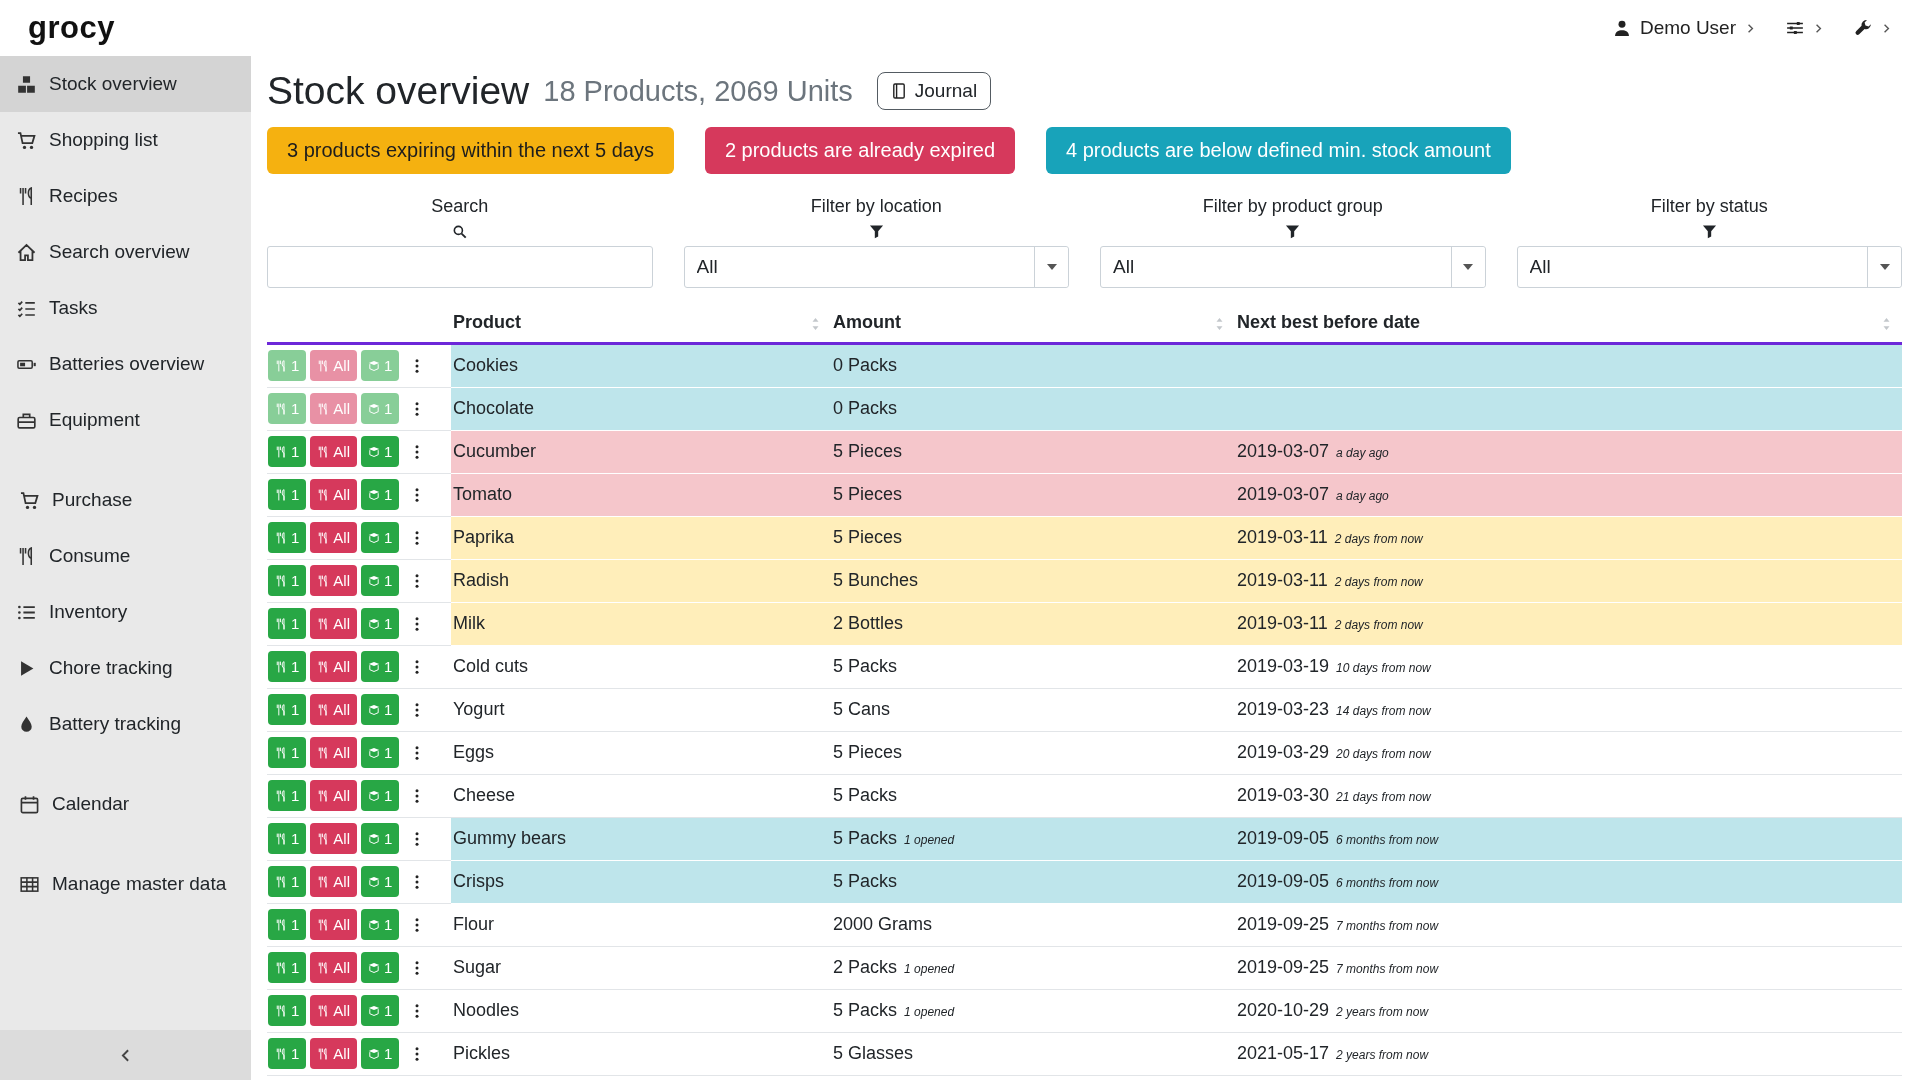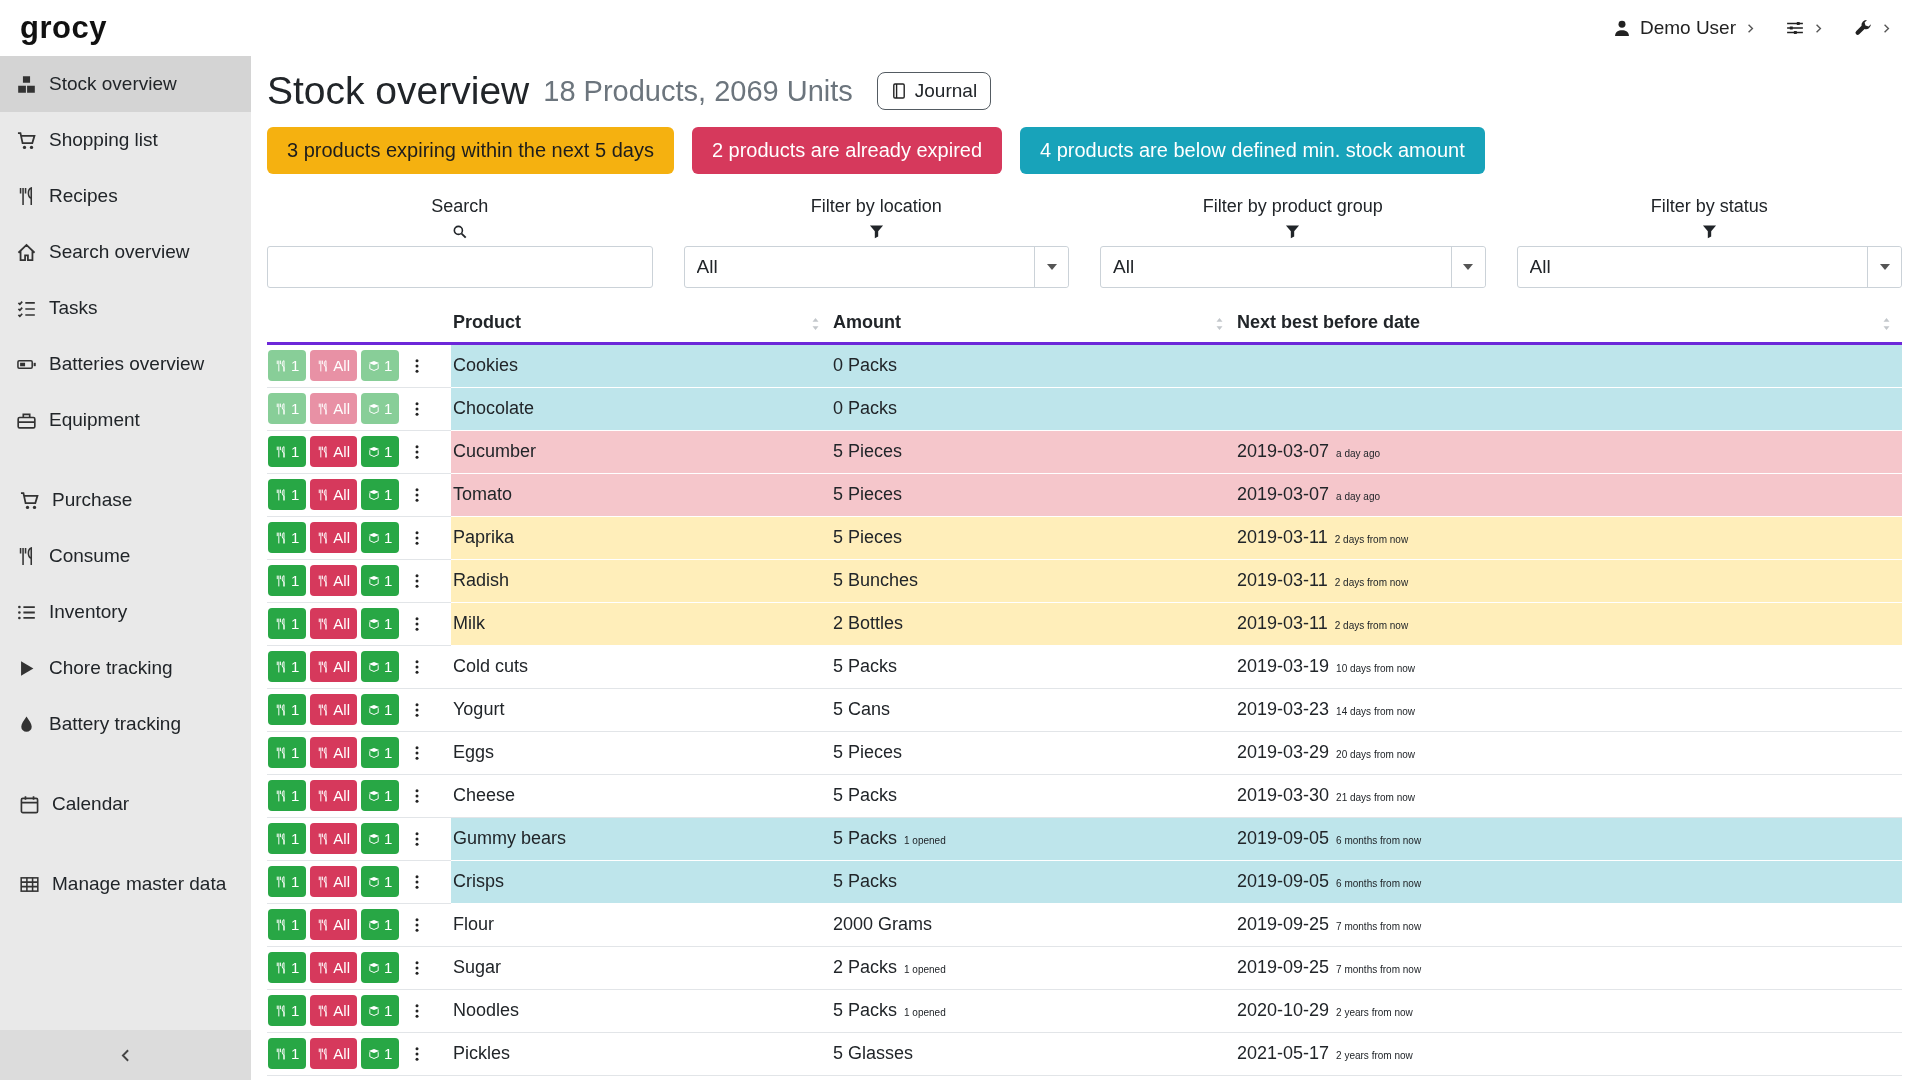--- a/index.html
+++ b/index.html
@@ -1,21 +1,21 @@
 <!DOCTYPE html>
 <html style="--success: #28a745; --danger: #d6395c; --row-info: #bee5eb; --row-danger: #f5c6cb; --row-warning: #ffeeba; --sidebar-bg: #e9e9e9; --sidebar-active: #d4d4d4;"><head>
 <meta charset="utf-8">
 <style>
   * { margin:0; padding:0; box-sizing:border-box; }
   html,body { width:1920px; height:1080px; overflow:hidden; }
   body { font-family:"Liberation Sans","DejaVu Sans",sans-serif; color:#212529; background:#fff; }
   .ic { width:18px; height:18px; color:#222; display:block; }
 
   
-  .topbar { height:56px; display:flex; justify-content:space-between; align-items:center; padding:0 28px 0 20px; background:#fff;gap:35px; }
+  .topbar { height:56px; display:flex; justify-content:space-between; align-items:center; padding:0 28px 0 28px; background:#fff;gap:35px; }
   .logo { font-size:31px; font-weight:700; color:#111; letter-spacing:.5px; cursor:pointer; }
   .topbar-right { display:flex; align-items:center; gap:30px; }
   .top-item { display:flex; align-items:center; gap:9px; font-size:19px; color:#222; cursor:pointer; }
   .chev { width:11px; height:11px; color:#555; }
 
   
   .shell { display:flex; height:1024px; }
   .sidebar { width:251px; background:var(--sidebar-bg,#e9e9e9); position:relative; flex-shrink:0; }
   .side-item { height:56px; display:flex; align-items:center; gap:13px; padding:0 17px; font-size:19px; color:#212529; cursor:pointer; }
   .side-item.active { background:var(--sidebar-active,#d4d4d4); }
@@ -28,21 +28,21 @@
   .side-collapse .ic { width:15px; height:15px; color:#444; }
 
   
   .main { flex:1; padding:10px 18px 0 16px; overflow:hidden; }
   .page-head { display:flex; align-items:center; margin:2px 0 12px; }
   .title { font-size:39px; font-weight:400; color:#212529; line-height:1.2; }
   .subtitle { font-size:29px; color:#6c757d; margin-left:14px; }
   .btn-journal { margin-left:24px; display:inline-flex; align-items:center; gap:8px; border:1px solid #545b62; background:#fff; color:#212529; font-size:19px; padding:7px 13px; border-radius:8px; cursor:pointer; font-family:inherit; }
   .btn-journal .ic { width:16px; height:16px; }
 
-  .alerts { display:flex; gap:18px; margin:0 0 22px;text-align:center; }
+  .alerts { display:flex; gap:31px; margin:0 0 22px;text-align:center; }
   .alert-pill { height:47px; display:inline-flex; align-items:center; padding:0 20px; border-radius:6px; font-size:20px; cursor:pointer; white-space:nowrap; }
 
   
   .filters { display:flex; gap:31px; margin-bottom:0; }
   .fcol { flex:1; min-width:0; }
   .flabel { display:flex; align-items:center; gap:7px; font-size:18px; margin-bottom:7px; color:#212529;flex-direction:column; }
   .fic { width:15px; height:15px; }
   .finput { width:100%; height:42px; border:1px solid #cbd2d8; border-radius:3px; font-size:19px; padding:0 12px; font-family:inherit; color:#212529; outline:none; background:#fff; }
   .select-wrap { position:relative; height:42px; }
   .fselect { appearance:none; -webkit-appearance:none; width:100%; height:100%; border:1px solid #cbd2d8; border-radius:3px; background:#fff; font-size:19px; padding:0 46px 0 12px; font-family:inherit; color:#212529; cursor:pointer; }
@@ -57,21 +57,21 @@
   tbody td { height:42px; font-size:18px; padding:0 10px 0 2px; border-bottom:1px solid #e2e5e8; vertical-align:middle; }
   .cell-actions { padding:0 0 0 1px; }
   .actions-inner { display:flex; align-items:center; gap:4px; height:42px; }
   .act { border:none; border-radius:4px; color:#fff; display:inline-flex; align-items:center; gap:4px; font-size:15px; padding:0 7px; height:31px; cursor:pointer; font-family:inherit; }
   .act.green { background:var(--success,#28a745); }
   .act.red { background:var(--danger,#d6395c); }
   .bic { width:12px; height:12px; color:#fff; }
   .dots { margin-left:6px; display:inline-flex; cursor:pointer; color:#333; }
   .dots .ic { width:16px; height:16px; }
   .row-disabled .act { opacity:.55; }
-  .note { font-size:10px; margin-left:7px; }
+  .note { font-style:italic; font-size:12px; margin-left:7px; }
   .note:empty { display:none; }
   .row-info td:not(.cell-actions) { background:var(--row-info,#bee5eb); border-bottom-color:#fff; }
   .row-danger td:not(.cell-actions) { background:var(--row-danger,#f5c6cb); border-bottom-color:#fff; }
   .row-warning td:not(.cell-actions) { background:var(--row-warning,#ffeeba); border-bottom-color:#fff; }
 </style>
 </head>
 <body>
 
 <svg width="0" height="0" style="position:absolute" aria-hidden="true">
   <defs>

